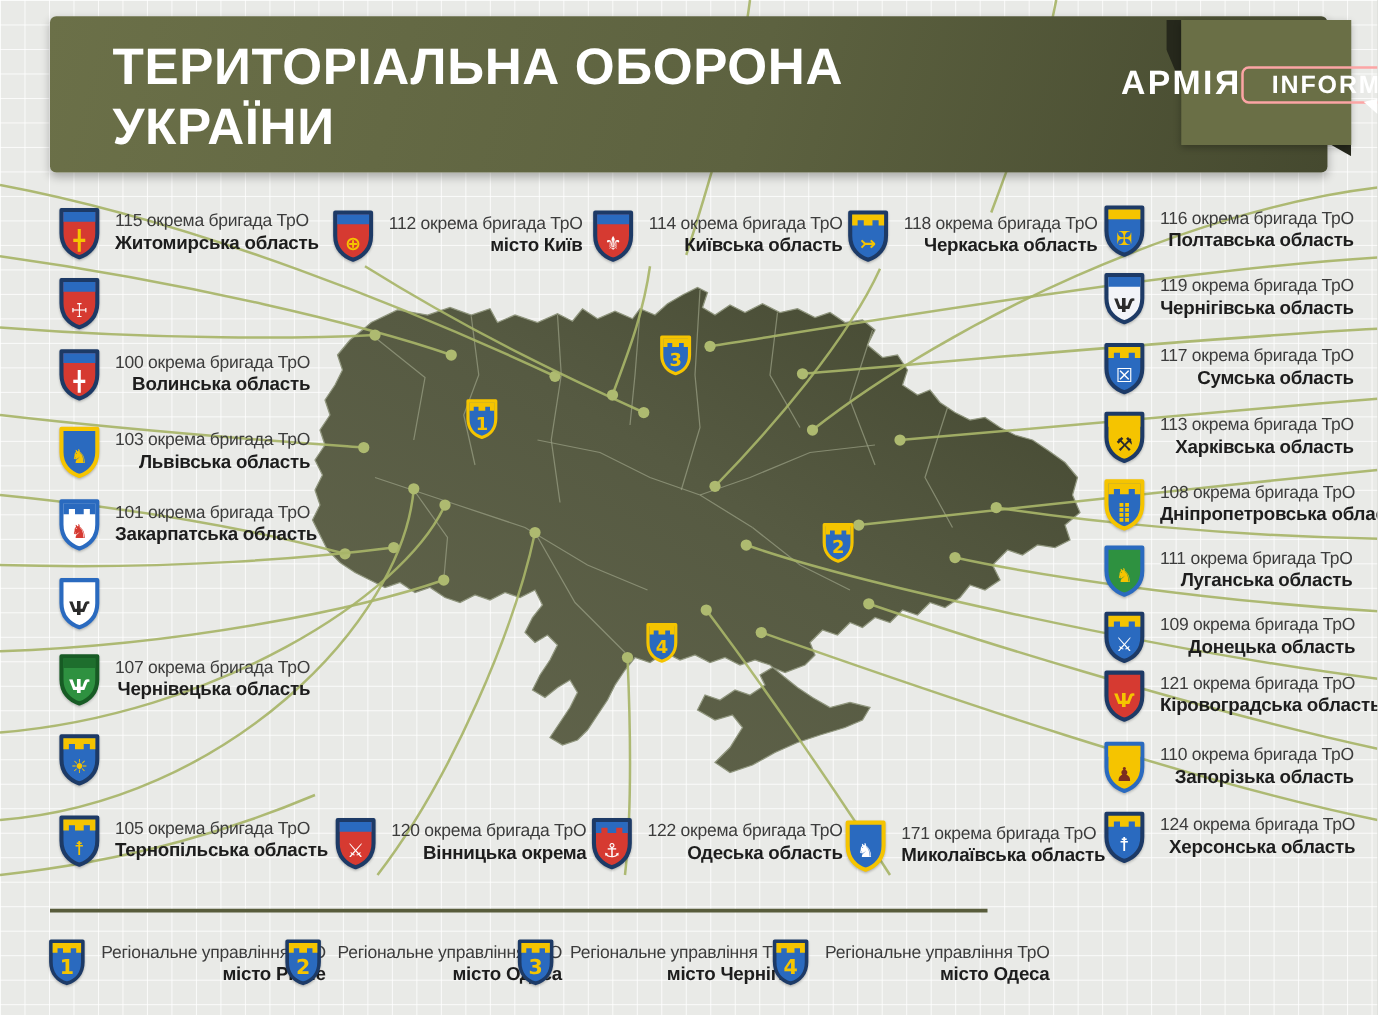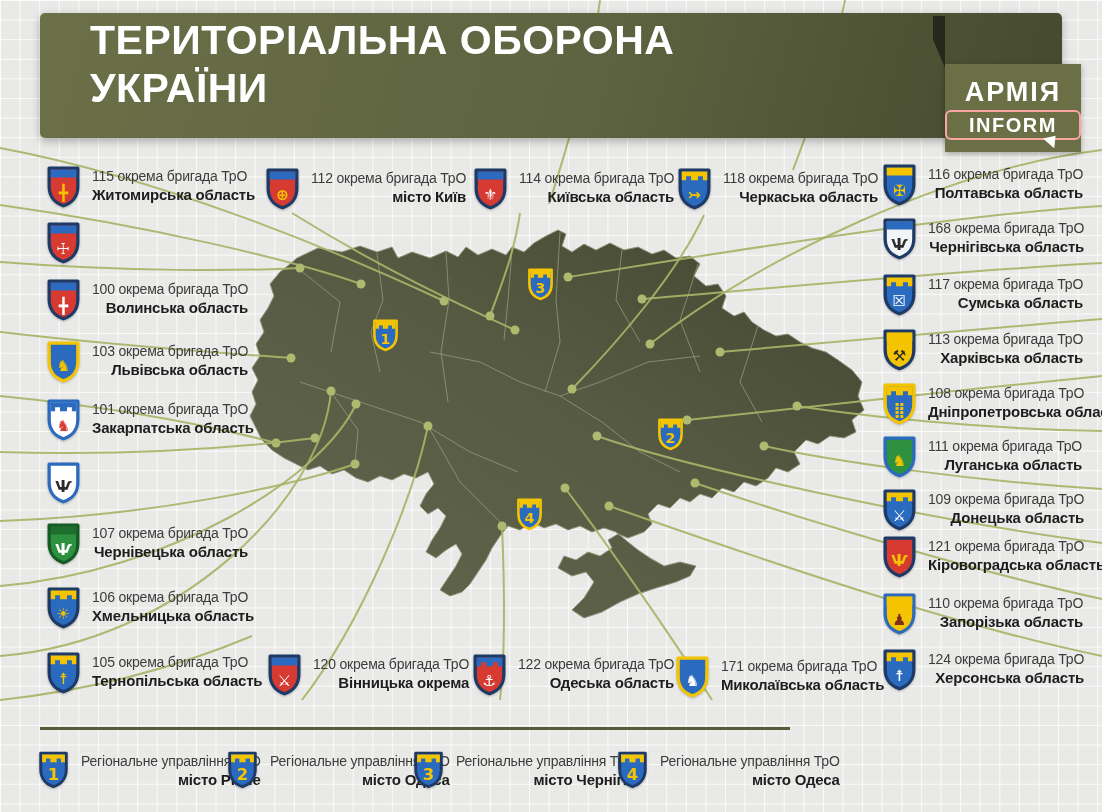--- a/index.html
+++ b/index.html
@@ -11,26 +11,26 @@
       linear-gradient(rgba(255,255,255,.8) 1px, transparent 1px),
       linear-gradient(90deg, rgba(255,255,255,.8) 1px, transparent 1px);
     background-size:19.6px 19.6px;
   }
   
   #banner{
     position:absolute;left:40px;top:13px;width:1022px;height:125px;
     background:linear-gradient(105deg,#6b7048 0%,#5d6240 55%,#45492f 100%);
     border-radius:5px;box-shadow:0 3px 8px rgba(0,0,0,.28);
   }
-  #title{position:absolute;left:50px;top:3px;color:#fff;font-weight:700;
+  #title{position:absolute;left:50px;top:16px;color:#fff;font-weight:700;
     font-size:41px;line-height:48px;letter-spacing:.5px;}
   #logo{
-    position:absolute;left:945px;top:16px;width:136px;height:88px;
-    background:#6a6f46;display:flex;flex-direction:column;align-items:center;
-    justify-content:center;box-shadow:0 2px 6px rgba(0,0,0,.3);margin-top:48px;
+    position:absolute;left:945px;top:16px;width:136px;height:100px;
+    background:#6a6f46;display:flex;flex-direction:row;align-items:center;
+    justify-content:center;box-shadow:0 2px 6px rgba(0,0,0,.3);
   }
   #logo .armiya{color:#fff;font-weight:700;font-size:27px;letter-spacing:2px;line-height:30px;}
   #logo .inform{position:relative;margin-top:3px;color:#fff;font-weight:700;font-size:20px;
     letter-spacing:1.5px;border:2px solid #fca5a5;border-radius:6px;padding:0 22px;line-height:26px;}
   #logo .tail{position:absolute;right:22px;bottom:-11px;width:0;height:0;
     border-left:9px solid transparent;border-right:4px solid transparent;
     border-top:12px solid #fff;transform:rotate(-12deg);}
   .fold{position:absolute;background:#26281c;}
   #fold-left{left:933px;top:16px;width:12px;height:52px;clip-path:polygon(0 0,100% 0,100% 100%,0 45%);}
   #fold-br{left:1044px;top:104px;width:37px;height:21px;clip-path:polygon(0 0,100% 0,100% 100%);}
@@ -217,24 +217,20 @@
           <div class="l1">107 окрема бригада ТрО</div>
           <div class="l2">Чернівецька область</div>
         </div>
       </div>
       <div class="entry" style="left: 46px; top: 586px;">
         <svg viewBox="0 0 34 42" width="35" height="43">
           <path d="M3,3 H31 V21 C31,31 25,37.4 17,39.8 C9,37.4 3,31 3,21 Z" fill="#2a6abf" stroke="#1d3a66" stroke-width="3.2" stroke-linejoin="round"></path>
           <path d="M4.5,4.5 H29.5 V13 H25.2 V9 H20.4 V13 H13.6 V9 H8.8 V13 H4.5 Z" fill="#f5c400"></path>
           <text x="17" y="32" text-anchor="middle" font-size="15" fill="#f5c400" font-weight="700" class="symtxt">☀</text>
         </svg>
-        <div>
-          <div class="l1">106 окрема бригада ТрО</div>
-          <div class="l2">Хмельницька область</div>
-        </div>
       </div>
       <div class="entry" style="left: 46px; top: 651px;">
         <svg viewBox="0 0 34 42" width="35" height="43">
           <path d="M3,3 H31 V21 C31,31 25,37.4 17,39.8 C9,37.4 3,31 3,21 Z" fill="#2a6abf" stroke="#1d3a66" stroke-width="3.2" stroke-linejoin="round"></path>
           <path d="M4.5,4.5 H29.5 V13 H25.2 V9 H20.4 V13 H13.6 V9 H8.8 V13 H4.5 Z" fill="#f5c400"></path>
           <text x="17" y="32" text-anchor="middle" font-size="15" fill="#f5c400" font-weight="700" class="symtxt">☨</text>
         </svg>
         <div>
           <div class="l1">105 окрема бригада ТрО</div>
           <div class="l2">Тернопільська область</div>
@@ -288,21 +284,21 @@
           <div class="l2">Полтавська область</div>
         </div>
       </div>
       <div class="entry" style="left: 882px; top: 217px;">
         <svg viewBox="0 0 34 42" width="35" height="43">
           <path d="M3,3 H31 V21 C31,31 25,37.4 17,39.8 C9,37.4 3,31 3,21 Z" fill="#f2f4f8" stroke="#1d3a66" stroke-width="3.2" stroke-linejoin="round"></path>
           <path d="M4.5,4.5 H29.5 V12.2 H4.5 Z" fill="#2a6abf"></path>
           <text x="17" y="32" text-anchor="middle" font-size="15" fill="#2b2b2b" font-weight="700" class="symtxt">Ѱ</text>
         </svg>
         <div>
-          <div class="l1">168 окрема бригада ТрО</div>
+          <div class="l1">119 окрема бригада ТрО</div>
           <div class="l2">Чернігівська область</div>
         </div>
       </div>
       <div class="entry" style="left: 882px; top: 273px;">
         <svg viewBox="0 0 34 42" width="35" height="43">
           <path d="M3,3 H31 V21 C31,31 25,37.4 17,39.8 C9,37.4 3,31 3,21 Z" fill="#2a6abf" stroke="#1d3a66" stroke-width="3.2" stroke-linejoin="round"></path>
           <path d="M4.5,4.5 H29.5 V13 H25.2 V9 H20.4 V13 H13.6 V9 H8.8 V13 H4.5 Z" fill="#f5c400"></path>
           <text x="17" y="32" text-anchor="middle" font-size="15" fill="#ffffff" font-weight="700" class="symtxt">☒</text>
         </svg>
         <div>

